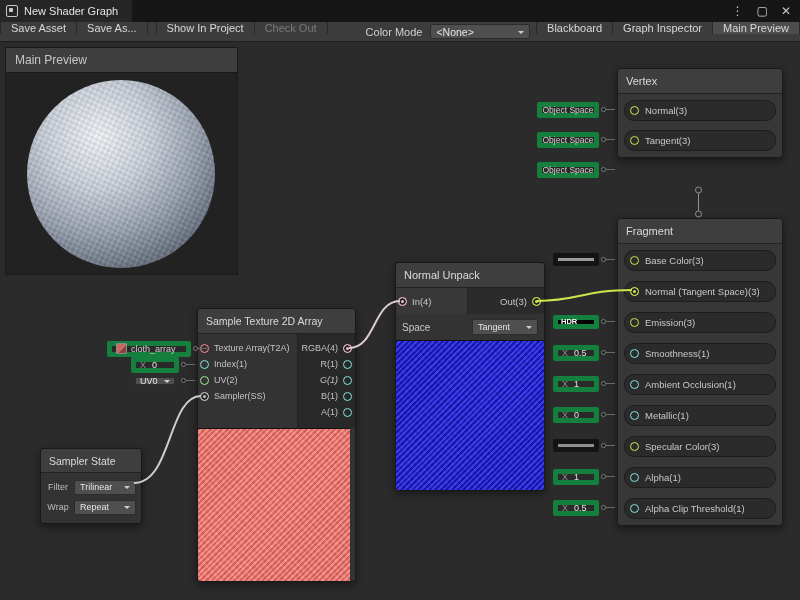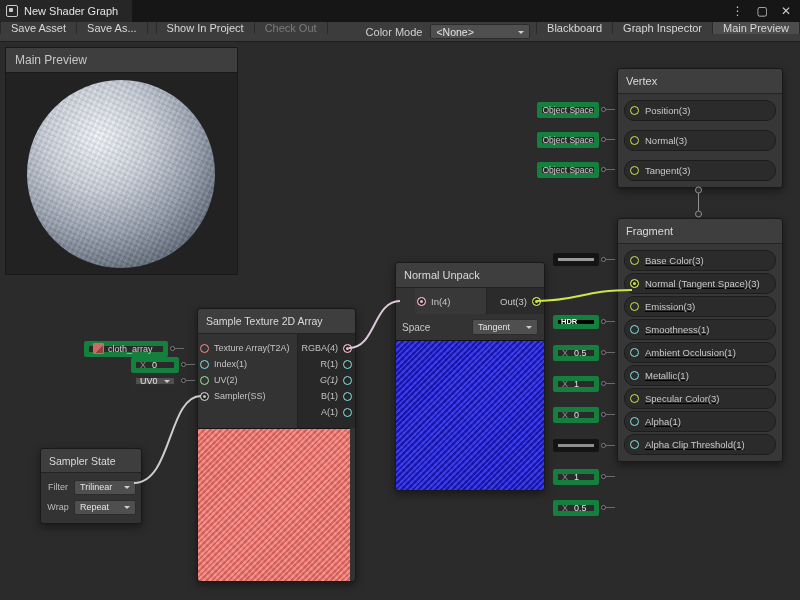--- a/index.html
+++ b/index.html
@@ -96,21 +96,21 @@
   .sn-row.in { left:2px; }
   .sn-row.out { right:3px; }
   .sn-preview { width:152px; height:153px; border-top:1px solid #141414;
     background-color:var(--bg,#F5837C);
     background-image:
       repeating-linear-gradient(135deg, rgba(140,25,25,0.25) 0 2px, rgba(255,215,210,0.18) 2px 4px),
       repeating-linear-gradient(45deg, rgba(120,20,20,0.12) 0 3px, transparent 3px 6px);
     border-radius:0 0 0 3px; }
 
   
-  .nu-row { height:26px; display:flex;margin-left:19px; }
+  .nu-row { height:26px; display:flex; }
   .nu-in { width:72px; background:#383838; border-right:1px solid #242424; display:flex;
     align-items:center; gap:5px; padding-left:2px; font-size:9.5px; color:#C8C8C8; }
   .nu-out { flex:1; background:#2B2B2B; display:flex; align-items:center; justify-content:flex-end;
     gap:5px; padding-right:3px; font-size:9.5px; color:#C8C8C8; }
   .nu-space { height:26px; background:#333333; display:flex; align-items:center;
     justify-content:space-between; padding:0 6px; font-size:10px; color:#C8C8C8; }
   .nu-space .dd { width:66px; height:16px; font-size:9px; }
   .nu-preview { width:148px; height:150px; border-top:1px solid #141414;
     background-color:var(--bg,#2B2AE8);
     background-image:
@@ -179,24 +179,20 @@
         <span>Main Preview</span>
       </div>
       <div class="sphere"></div>
     </div>
 
     <div class="node" style="left:617px; top:26px; width:166px;">
       <div class="node-title">Vertex</div>
       <div class="ctx-body" style="gap:9px;">
         <div class="pill">
           <span class="port" style="--c: #CEE64C;"></span>
-          <span>Position(3)</span>
-        </div>
-        <div class="pill">
-          <span class="port" style="--c: #CEE64C;"></span>
           <span>Normal(3)</span>
         </div>
         <div class="pill">
           <span class="port" style="--c: #CEE64C;"></span>
           <span>Tangent(3)</span>
         </div>
       </div>
     </div>
 
     <div class="hang" style="left:537px; top:59px;">
@@ -210,21 +206,21 @@
       <span class="stub"></span>
     </div>
     <div class="hang" style="left:537px; top:119px;">
       <span class="wbox objspace">Object Space</span>
       <span class="dot"></span>
       <span class="stub"></span>
     </div>
 
     <div class="node" style="left:617px; top:176px; width:166px;">
       <div class="node-title">Fragment</div>
-      <div class="ctx-body" style="gap:2px;text-decoration:underline;">
+      <div class="ctx-body" style="gap:10px;">
         <div class="pill">
           <span class="port" style="--c: #CEE64C;"></span>
           <span>Base Color(3)</span>
         </div>
         <div class="pill">
           <span class="port on" style="--c: #CEE64C;"></span>
           <span>Normal (Tangent Space)(3)</span>
         </div>
         <div class="pill">
           <span class="port" style="--c: #CEE64C;"></span>
@@ -350,21 +346,21 @@
           <span class="port" style="--c: #84E4E7;"></span>
         </div>
         <div class="sn-row out" style="top:70px;">
           <span>A(1)</span>
           <span class="port" style="--c: #84E4E7;"></span>
         </div>
       </div>
       <div class="sn-preview" style="--bg: #F5837C;"></div>
     </div>
 
-    <div class="hang" style="left:84px; top:298px;">
+    <div class="hang" style="left:107px; top:298px;">
       <span class="wbox" style="width:84px;">
         <span class="tex-icon"></span>
         <span>cloth_array</span>
       </span>
       <span class="dot"></span>
       <span class="stub"></span>
     </div>
     <div class="hang" style="left:131px; top:314px;">
       <span class="wbox float" style="width:48px;">
         <span class="axis">X</span>

